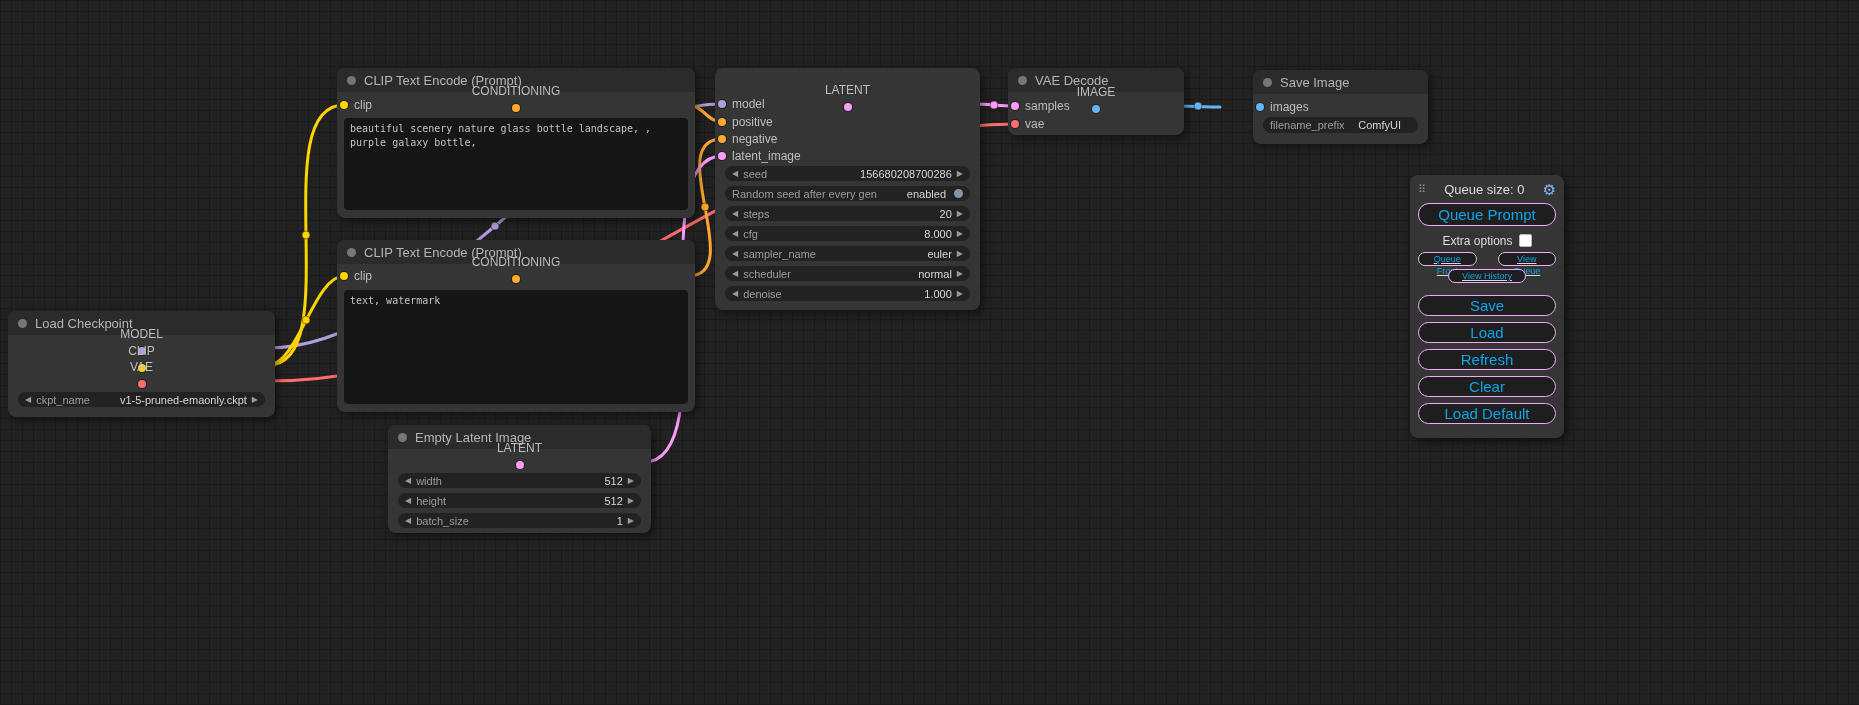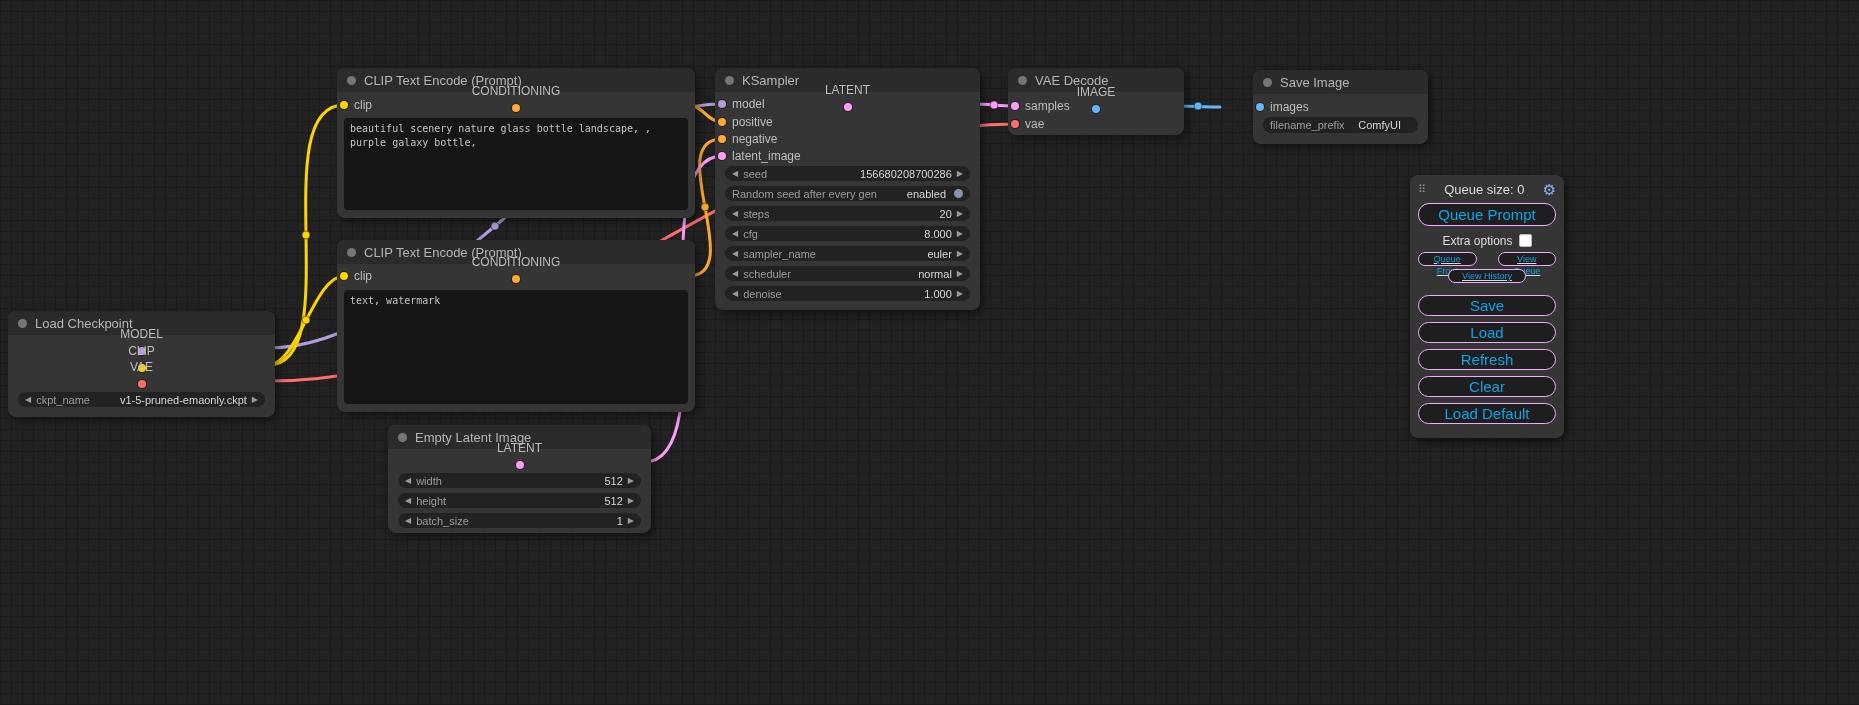--- a/index.html
+++ b/index.html
@@ -198,24 +198,20 @@
   </div>
   <div class="widget" style="top:88px">
     <span class="arr">◀</span>
     <span class="wname">batch_size</span>
     <span class="wval">1</span>
     <span class="arr">▶</span>
   </div>
 </div>
 
 <div class="node" style="left:715px;top:68px;width:265px;height:242px;">
-  <div class="node-title">
-    <span class="collapse-dot"></span>
-    <span>KSampler</span>
-  </div>
   <div class="slot" style="top:29px">
     <span class="dot dot-model"></span>
     <span>model</span>
   </div>
   <div class="slot out" style="top:29px">
     <span>LATENT</span>
     <span class="dot dot-latent"></span>
   </div>
   <div class="slot" style="top:47px">
     <span class="dot dot-cond"></span>

